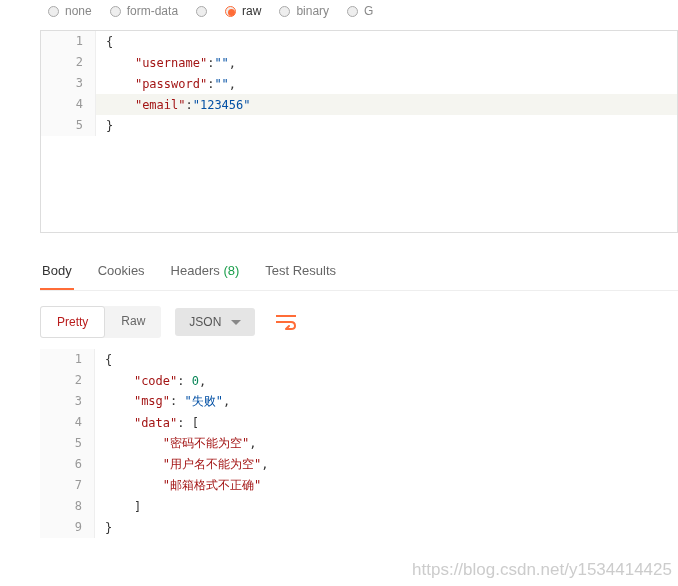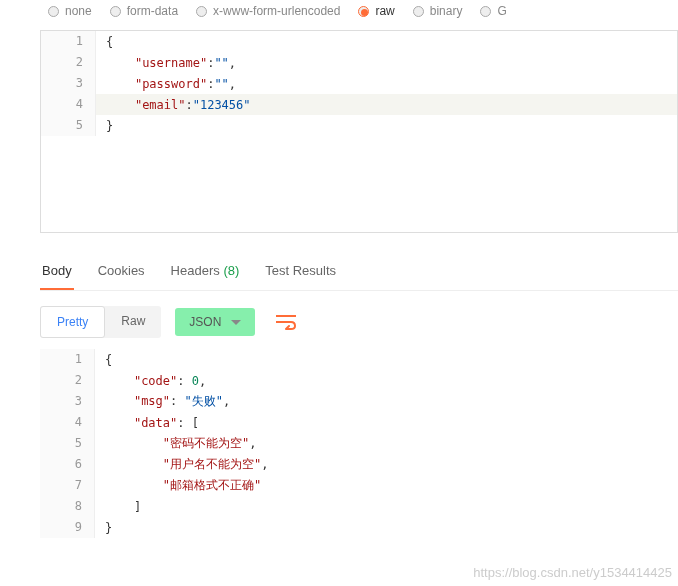--- a/index.html
+++ b/index.html
@@ -24,43 +24,42 @@
   .tok-num { color: #098658; }
   
   .response-tabs { margin: 24px 0 0 40px; display: flex; gap: 22px; border-bottom: 1px solid #eee; }
   .rtab { padding: 6px 2px 10px; font-size: 13px; color: #666; cursor: pointer; border-bottom: 2px solid transparent; }
   .rtab.active { color: #333; border-bottom-color: #ff6c37; }
   .rtab .count { color: #1a9e4b; }
   
   .view-controls { margin: 14px 0 0 40px; display: flex; align-items: center; }
   .view-tabs { display: flex; background: #f3f3f3; border-radius: 3px; }
   .vtab { padding: 8px 16px; font-size: 12px; color: #666; cursor: pointer; }
-  .vtab.active { background: #fff; border: 1px solid #ddd; border-radius: 3px; color: #3b82f6; }
-  .format-select { margin-left: 14px; display: flex; align-items: center; gap: 10px; background: #86efac; padding: 7px 14px; border-radius: 3px; color: #555; font-size: 12px; cursor: pointer; }
+  .vtab.active { background: #fff; border: 1px solid #ddd; border-radius: 3px; color: #b91c1c; }
+  .format-select { margin-left: 14px; display: flex; align-items: center; gap: 10px; background: #e5e5e5; padding: 7px 14px; border-radius: 3px; color: #555; font-size: 12px; cursor: pointer; }
   .chevron { width: 0; height: 0; border-left: 5px solid transparent; border-right: 5px solid transparent; border-top: 5px solid #888; }
   .wrap-btn { margin-left: 14px; width: 34px; height: 34px; display: flex; align-items: center; justify-content: center; cursor: pointer; }
   
   .response-editor { margin: 10px 0 0 40px; }
-  .watermark { position: absolute; bottom: 6px; right: 6px; color: #ccc; font-size: 13px; }
+  .watermark { position: absolute; bottom: 6px; right: 6px; color: #ccc; font-size: 17px; }
 </style>
 </head>
 <body>
 
 <div class="body-type-row">
   <div class="radio-item">
       <span class="radio-circle"></span>
       <span>none</span>
     </div>
   <div class="radio-item">
       <span class="radio-circle"></span>
       <span>form-data</span>
     </div>
   <div class="radio-item">
       <span class="radio-circle"></span>
-      <span>x-www-form-urlencoded</span>
     </div>
   <div class="radio-item active">
       <span class="radio-circle"></span>
       <span>raw</span>
     </div>
   <div class="radio-item">
       <span class="radio-circle"></span>
       <span>binary</span>
     </div>
   <div class="radio-item">

